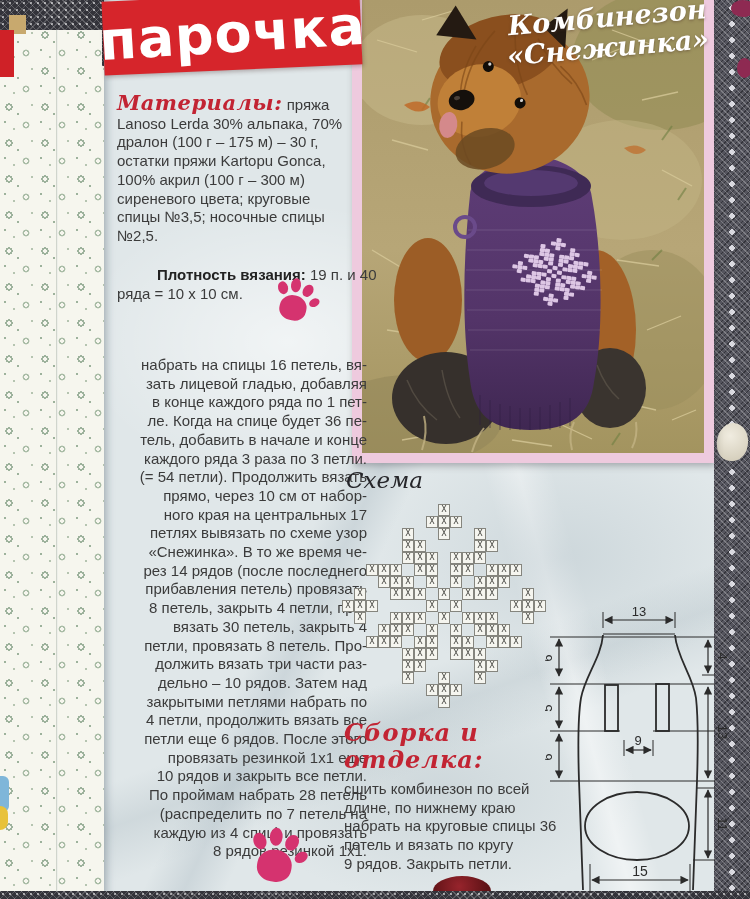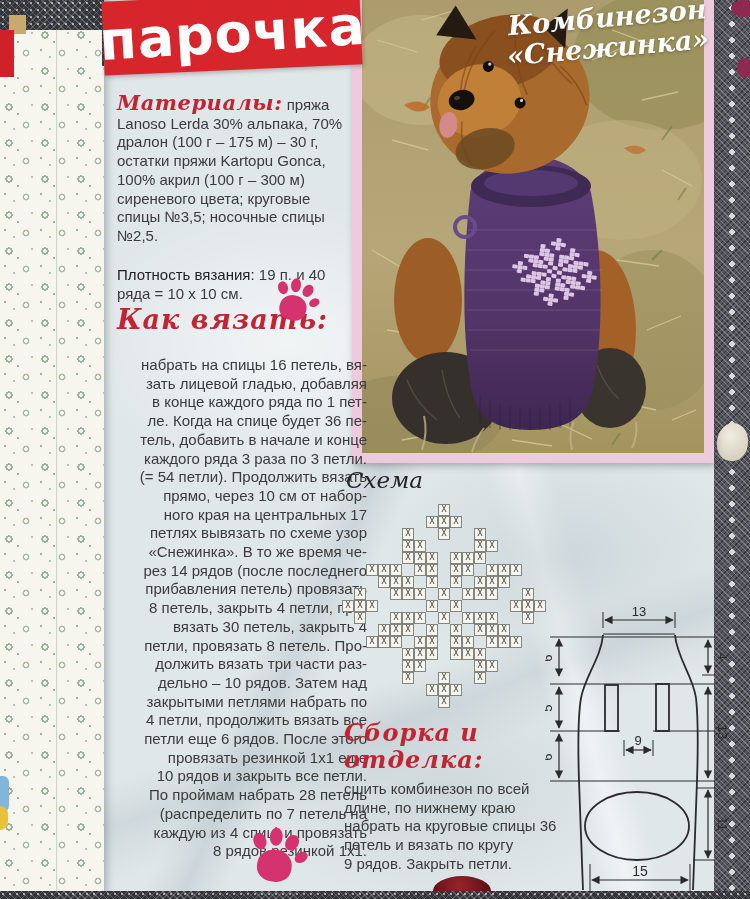--- a/index.html
+++ b/index.html
@@ -78,21 +78,21 @@
     letter-spacing:1px;transform:rotate(-1deg);}
 
   
   .pre{white-space:pre;}
   .body-txt{font-size:15px;line-height:18.7px;color:#3b3b3b;z-index:9;position:absolute;}
   .red-script{font-family:"DejaVu Serif",serif;font-style:italic;font-weight:bold;color:#c22433;}
   .blk-script{font-family:"DejaVu Serif",serif;font-style:italic;color:#26262a;position:absolute;z-index:9;}
   .materials{left:117px;top:79px;width:240px;}
   .materials .red-script{font-size:21px;letter-spacing:.5px;}
   .density{left:117px;top:251px;width:240px;}
-  .bold-lead{font-weight:normal;color:#222;}
+  .bold-lead{font-weight:bold;color:#222;margin-left:40px;}
   .howto-h{left:117px;top:304px;font-size:27px;z-index:9;position:absolute;letter-spacing:1px;}
   .howto{left:117px;top:341px;width:250px;text-align:right;}
   .assembly-h{left:344px;top:719px;font-size:24px;line-height:27px;z-index:9;position:absolute;white-space:pre-line;letter-spacing:1px;}
   .assembly{left:344px;top:765px;width:220px;}
 
   
   .paw{position:absolute;width:42px;height:44px;z-index:9;}
   .paw i{position:absolute;background:#d5336f;border-radius:50%;}
   .paw .pad{left:5px;top:16px;width:27px;height:25px;border-radius:48% 48% 44% 44%;}
   .paw .t1{left:-1px;top:5px;width:10px;height:13px;transform:rotate(-28deg);}
@@ -563,21 +563,20 @@
 дралон (100 г – 175 м) – 30 г,
 остатки пряжи Kartopu Gonca,
 100% акрил (100 г – 300 м)
 сиреневого цвета; круговые
 спицы №3,5; носочные спицы
 №2,5.</span></p>
 
   <p class="body-txt pre density"><span class="bold-lead">Плотность вязания:</span><span> 19 п. и 40
 ряда = 10 х 10 см.</span></p>
 
-  <div class="red-script howto-h">Как вязать:</div>
   <p class="body-txt pre howto">набрать на спицы 16 петель, вя-
 зать лицевой гладью, добавляя
 в конце каждого ряда по 1 пет-
 ле. Когда на спице будет 36 пе-
 тель, добавить в начале и конце
 каждого ряда 3 раза по 3 петли.
 (= 54 петли). Продолжить вязать
 прямо, через 10 см от набор-
 ного края на центральных 17
 петлях вывязать по схеме узор

